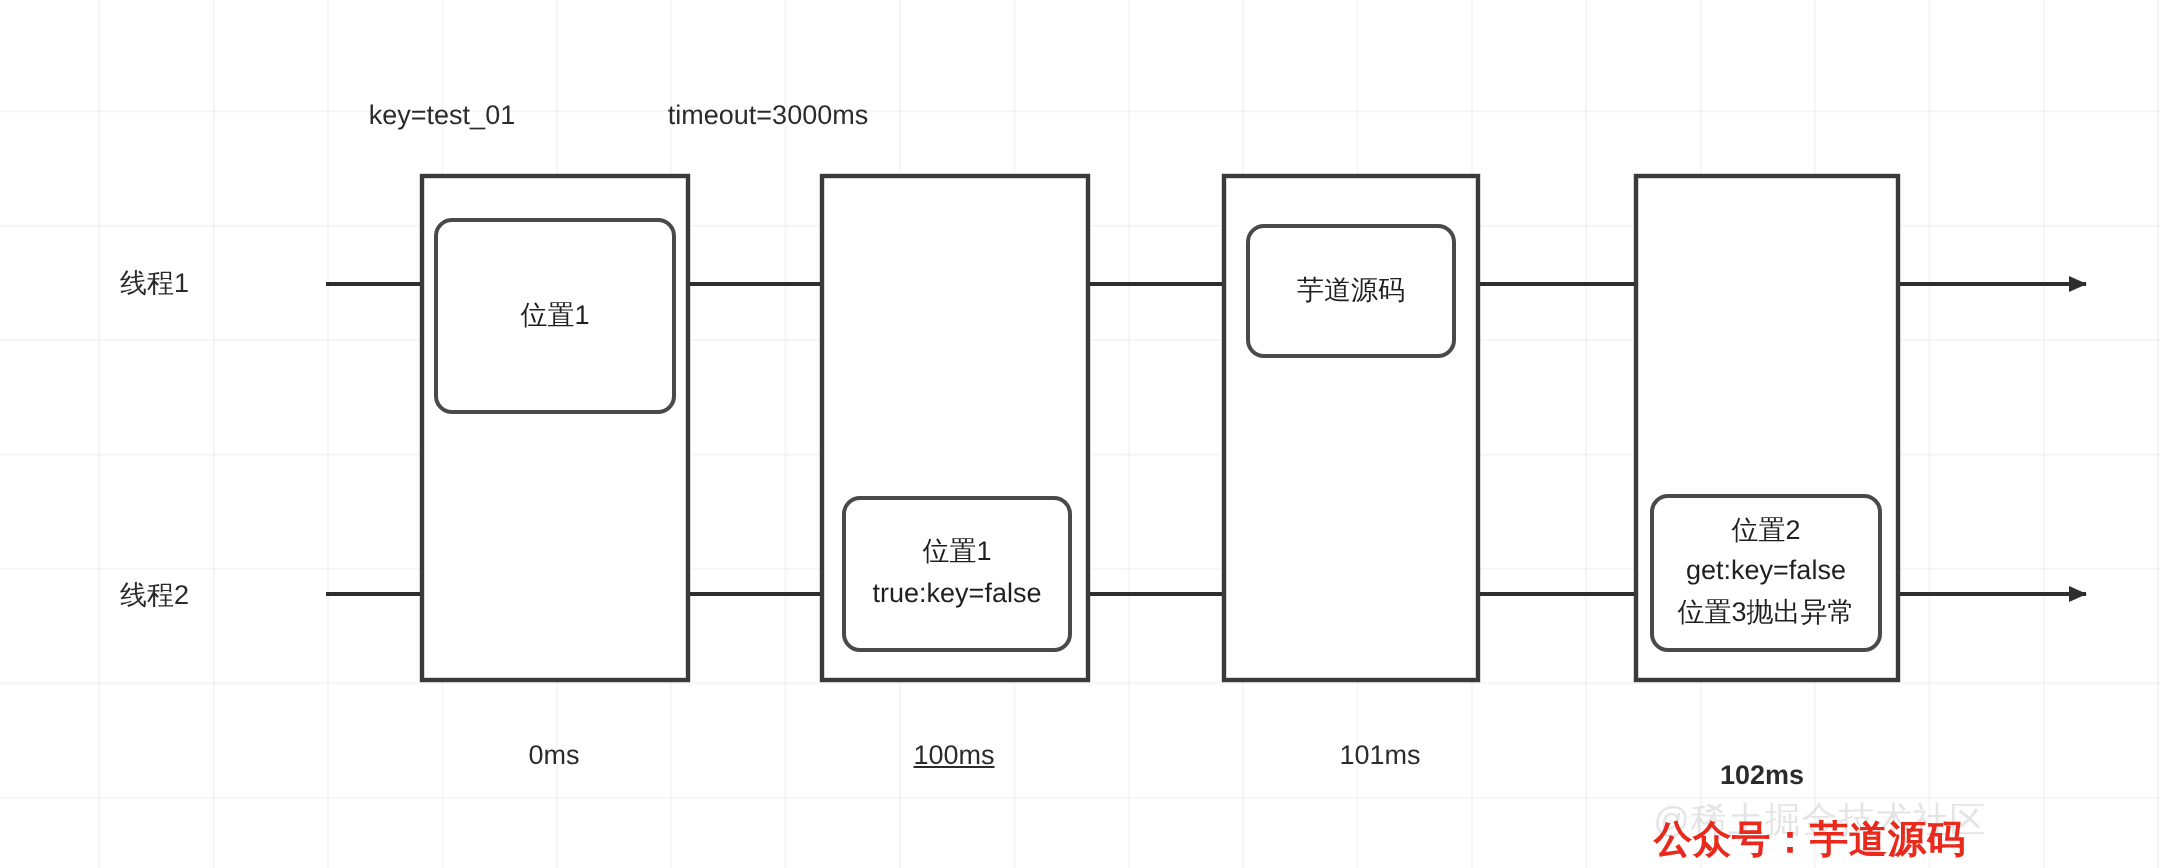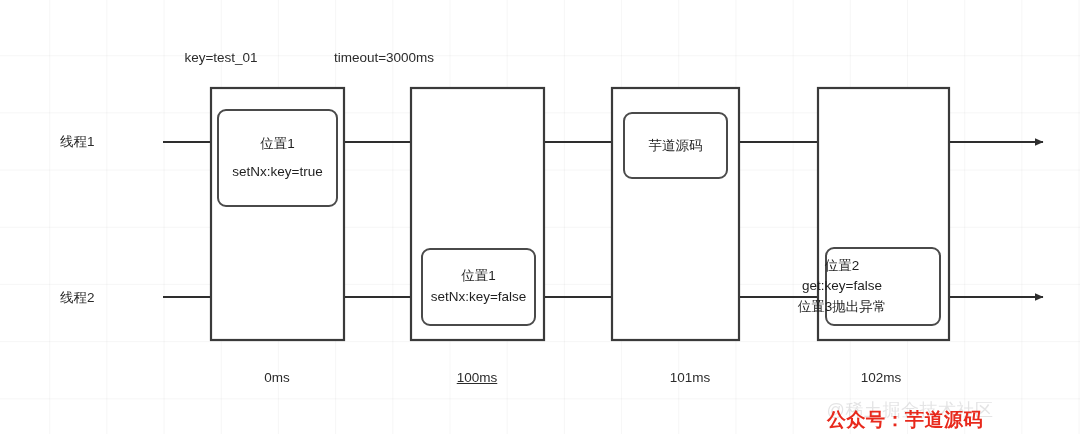--- a/index.html
+++ b/index.html
@@ -106,35 +106,34 @@
       <div class="lbl center" style="left: 384px; top: 51px;">timeout=3000ms</div>
     </div>
   <div id="lane-layer">
       <div class="lbl" style="left: 60px; top: 135px;">线程1</div>
       <div class="lbl" style="left: 60px; top: 291px;">线程2</div>
     </div>
   <div id="time-layer">
       <div class="lbl center" style="left: 277px; top: 371px;">0ms</div>
       <div class="lbl center" style="left: 477px; top: 371px; text-decoration: underline;">100ms</div>
       <div class="lbl center" style="left: 690px; top: 371px;">101ms</div>
-      <div class="lbl center" style="left: 881px; top: 371px;">102ms</div>
+      <div class="lbl center" style="left: 881px; top: 381px; font-weight: bold;">102ms</div>
     </div>
   <div id="boxtext-layer">
       <div class="boxtext spaced" style="left: 277.5px; top: 158px;">
         <span class="ln">位置1</span>
-        <span class="ln">setNx:key=true</span>
       </div>
       <div class="boxtext" style="left: 478.5px; top: 287px;">
         <span class="ln">位置1</span>
-        <span class="ln">setNx:key=false</span>
+        <span class="ln">true:key=false</span>
       </div>
       <div class="boxtext" style="left: 675.5px; top: 145.5px;">
         <span class="ln">芋道源码</span>
       </div>
-      <div class="boxtext" style="left: 842px; top: 286.5px;">
+      <div class="boxtext" style="left: 883px; top: 286.5px;">
         <span class="ln">位置2</span>
         <span class="ln">get:key=false</span>
         <span class="ln">位置3抛出异常</span>
       </div>
     </div>
 
   <div class="watermark-gray" style="left: 873px; top: 398px; transform: translateX(-50%);">@稀土掘金技术社区</div>
   <div class="watermark-red" style="left: 905px; top: 407px; transform: translateX(-50%);">公众号：芋道源码</div>
 
 </div>

